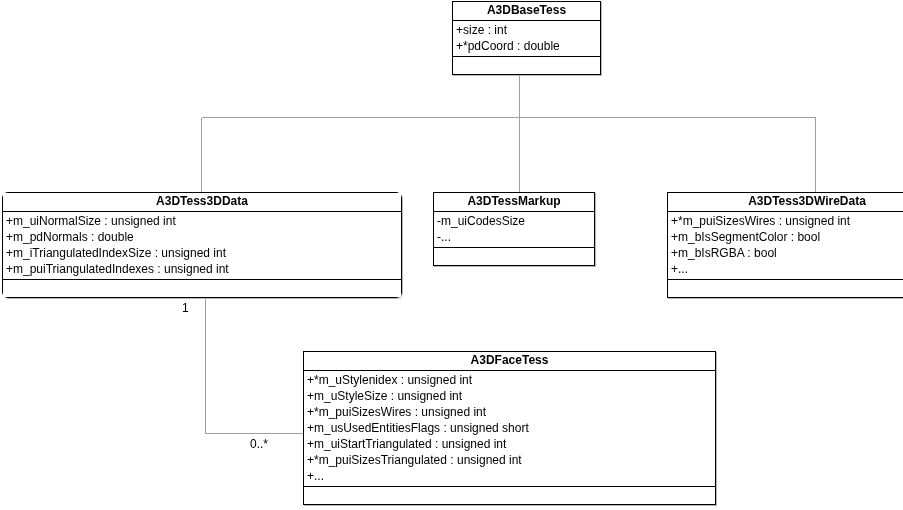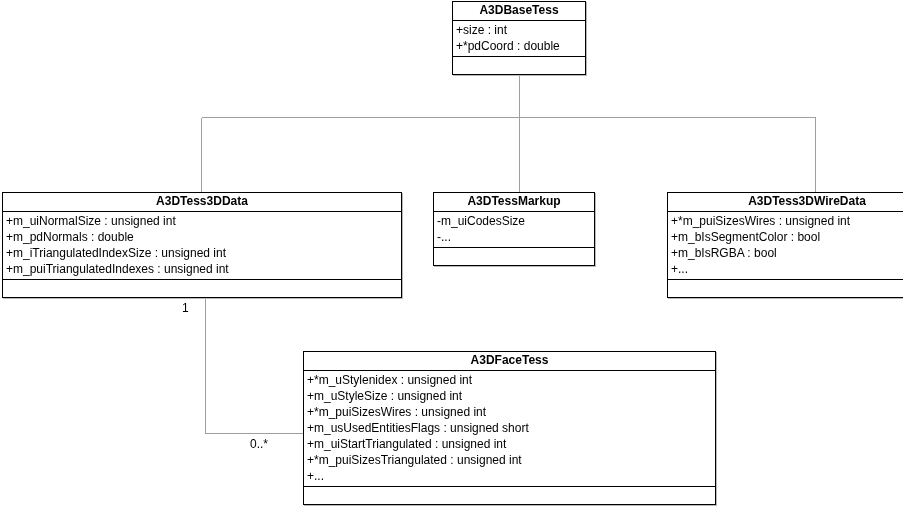--- a/index.html
+++ b/index.html
@@ -119,30 +119,30 @@
     <g>
       <path class="edge-line" d="M 205.5 296 L 205.5 433.5 L 303 433.5"></path>
 
       <path class="diamond-filled" d="M 205.5 287 L 210 292 L 205.5 297 L 201 292 Z"></path>
     </g>
   </svg>
 
   <div class="mult-label" style="left:182px; top:301px;">1</div>
   <div class="mult-label" style="left:250px; top:437px;">0..*</div>
 
-  <div class="uml-class" style="left:452px; top:1px; width:134px;">
+  <div class="uml-class" style="left:452px; top:1px; width:149px;">
     <div class="uml-name">A3DBaseTess</div>
     <div class="uml-attrs">
       <div class="uml-attr">+size : int</div>
       <div class="uml-attr">+*pdCoord : double</div>
     </div>
     <div class="uml-ops empty"></div>
   </div>
 
-  <div class="uml-class" style="left:2px; top:192px; width:400px;">
+  <div class="uml-class" style="left:2px; top:192px; width:400px;border-radius:6px;">
     <div class="uml-name">A3DTess3DData</div>
     <div class="uml-attrs">
       <div class="uml-attr">+m_uiNormalSize : unsigned int</div>
       <div class="uml-attr">+m_pdNormals : double</div>
       <div class="uml-attr">+m_iTriangulatedIndexSize : unsigned int</div>
       <div class="uml-attr">+m_puiTriangulatedIndexes : unsigned int</div>
     </div>
     <div class="uml-ops empty"></div>
   </div>
 

